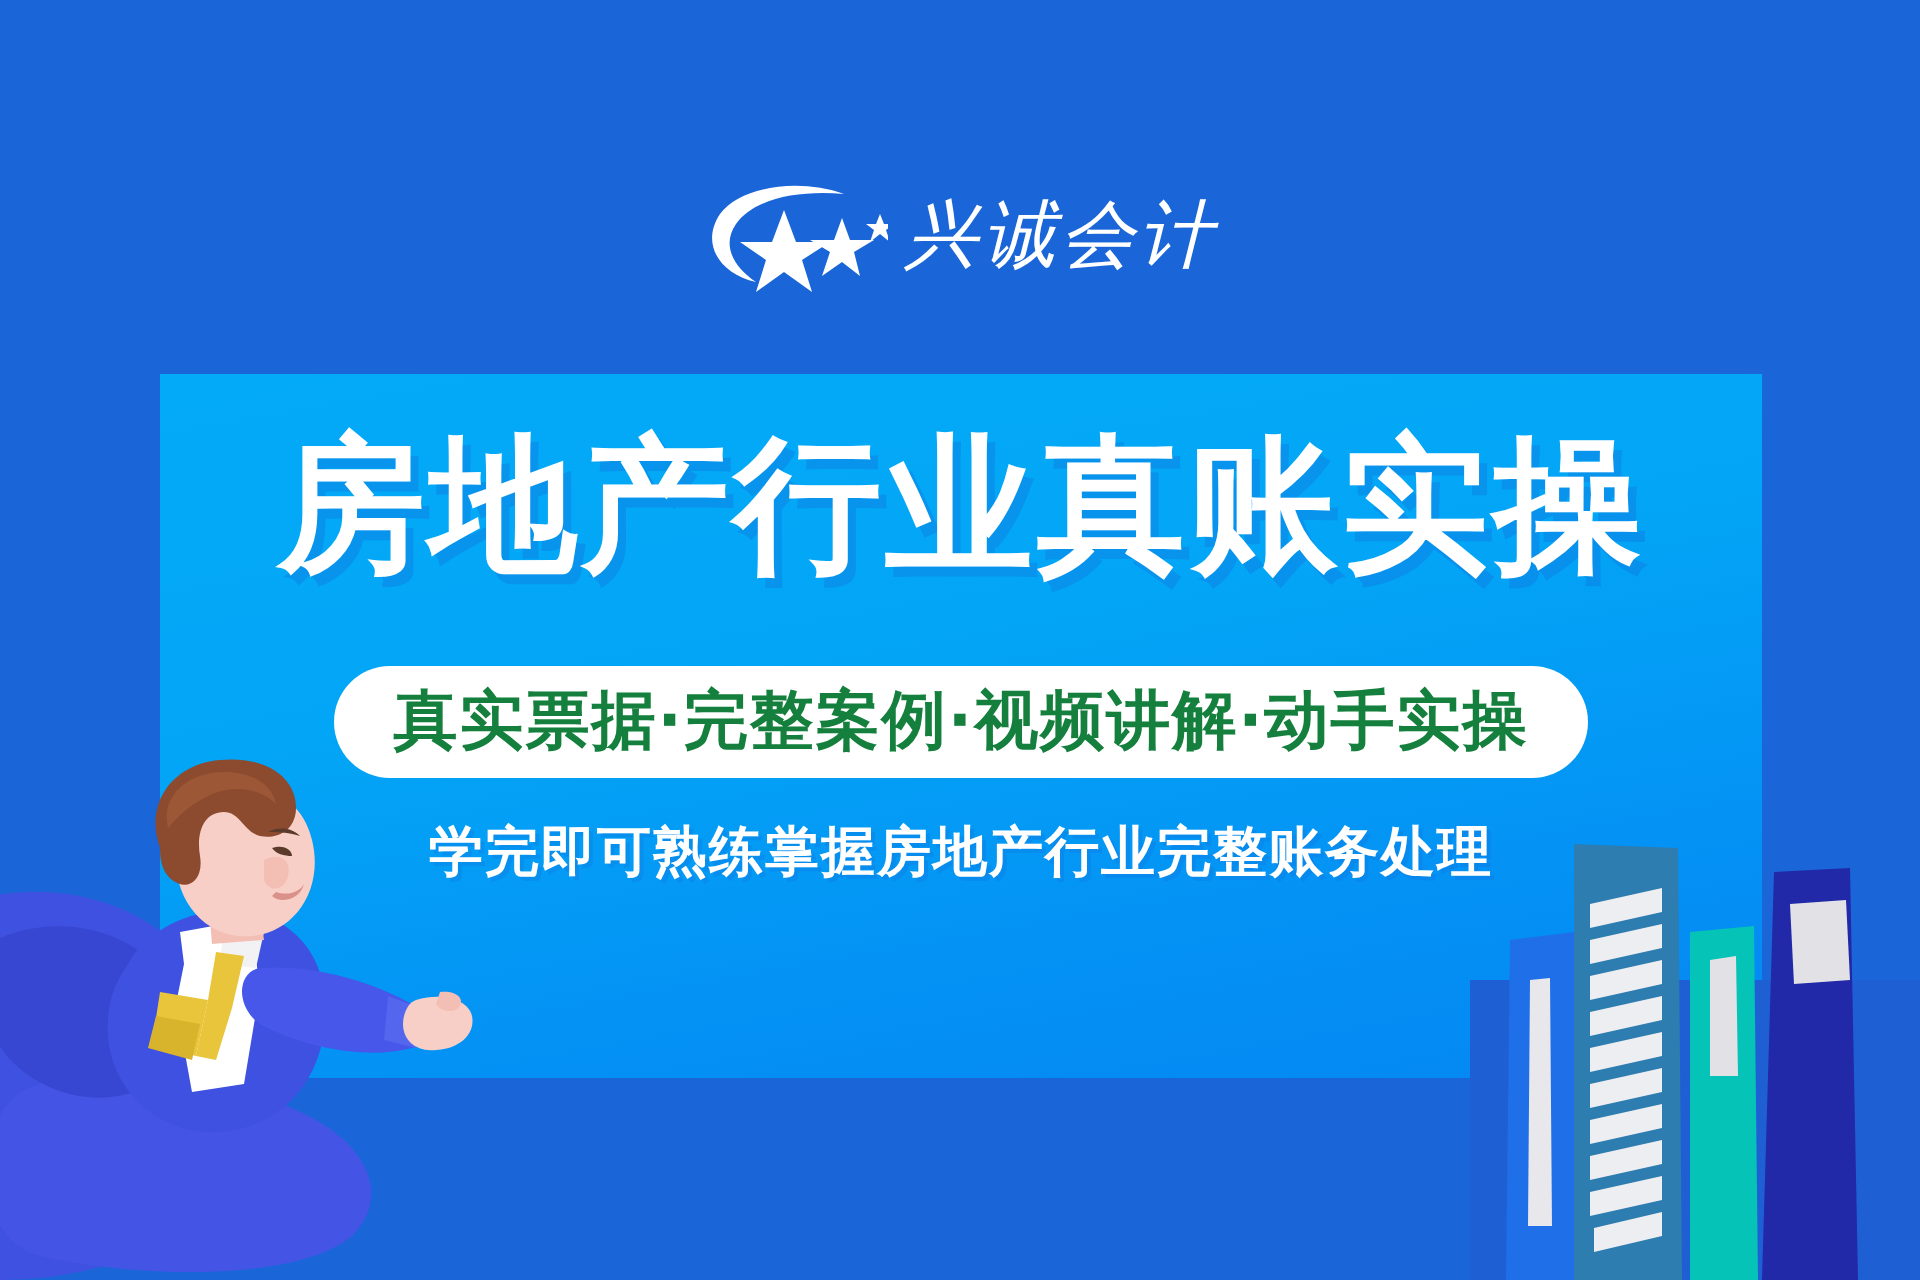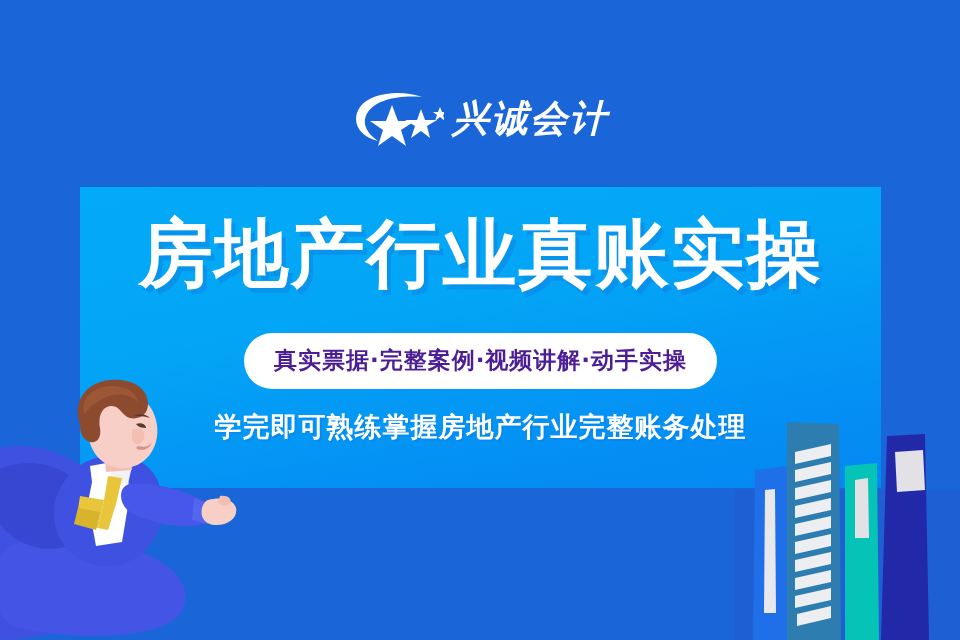--- a/index.html
+++ b/index.html
@@ -18,53 +18,53 @@
     position:absolute;left:0;top:78px;width:960px;height:82px;
     display:flex;align-items:center;justify-content:center;
     pointer-events:none;
   }
   .logo-inner{display:flex;align-items:center;gap:8px;}
   .logo-mark{width:92px;height:56px;flex:0 0 auto;}
   .logo-words{display:flex;flex-direction:column;align-items:center;}
   .logo-cn{
     font-family:"Liberation Serif","DejaVu Serif",serif;
     font-size:37px;line-height:40px;color:#ffffff;
-    font-weight:bold;font-style:italic;letter-spacing:2px;
+    font-weight:normal;font-style:italic;letter-spacing:2px;
     white-space:nowrap;
   }
   .logo-en{
     font-family:"Liberation Serif","DejaVu Serif",serif;
     font-size:13.5px;line-height:16px;color:#ffffff;
     letter-spacing:1.1px;white-space:nowrap;margin-top:3px;
   }
 
   
   .panel{
-    position:absolute;left:80px;top:187px;width:801px;height:301px;
+    position:absolute;left:80px;top:187px;width:801px;height:352px;
     background:linear-gradient(170deg,#03aaf7 0%,#03a6f6 38%,#0490f4 78%,#0587f3 100%);
     overflow:hidden;
   }
 
   .headline{
     position:absolute;left:0;top:25px;width:801px;text-align:center;
     font-size:74px;line-height:82px;font-weight:bold;color:#ffffff;
     letter-spacing:2px;white-space:nowrap;
     text-shadow:4px 5px 0 rgba(21,102,216,.30);
     font-family:"DejaVu Sans","Liberation Sans",sans-serif;
   }
 
   .pill-wrap{
     position:absolute;left:0;top:146px;width:801px;
     display:flex;justify-content:center;
   }
   .pill{
     background:#ffffff;border-radius:30px;
     padding:7px 30px 9px 30px;
-    font-size:23px;line-height:40px;font-weight:bold;
-    color:#4c1d95;letter-spacing:1px;white-space:nowrap;
+    font-size:32px;line-height:40px;font-weight:bold;
+    color:#15803d;letter-spacing:1px;white-space:nowrap;
     font-family:"DejaVu Sans","Liberation Sans",sans-serif;
   }
 
   .tagline{
     position:absolute;left:0;top:222px;width:801px;text-align:center;
     font-size:27px;line-height:36px;font-weight:bold;color:#ffffff;
     letter-spacing:1px;white-space:nowrap;
     text-shadow:2px 2px 0 rgba(21,102,216,.22);
     font-family:"DejaVu Sans","Liberation Sans",sans-serif;
   }

